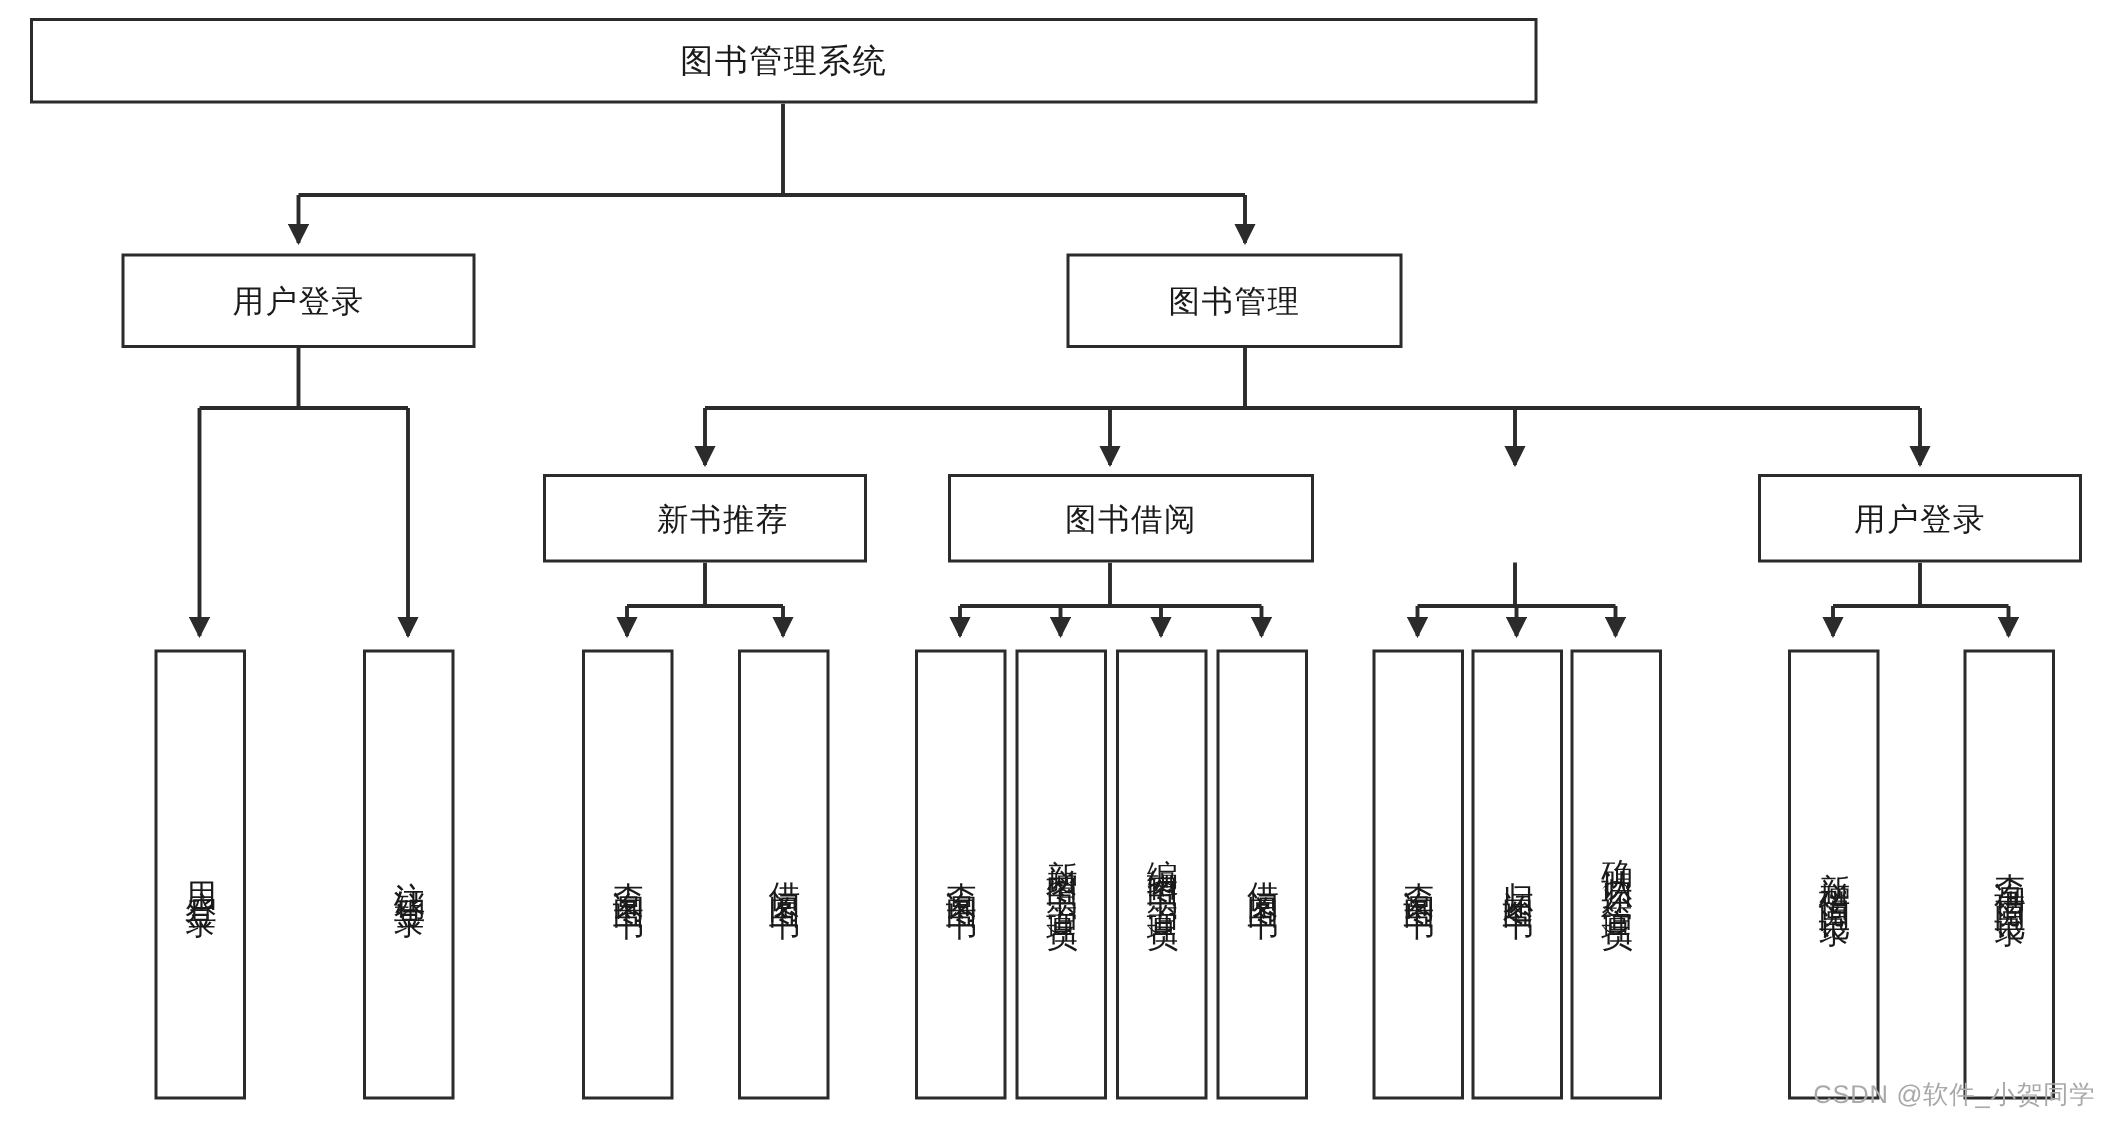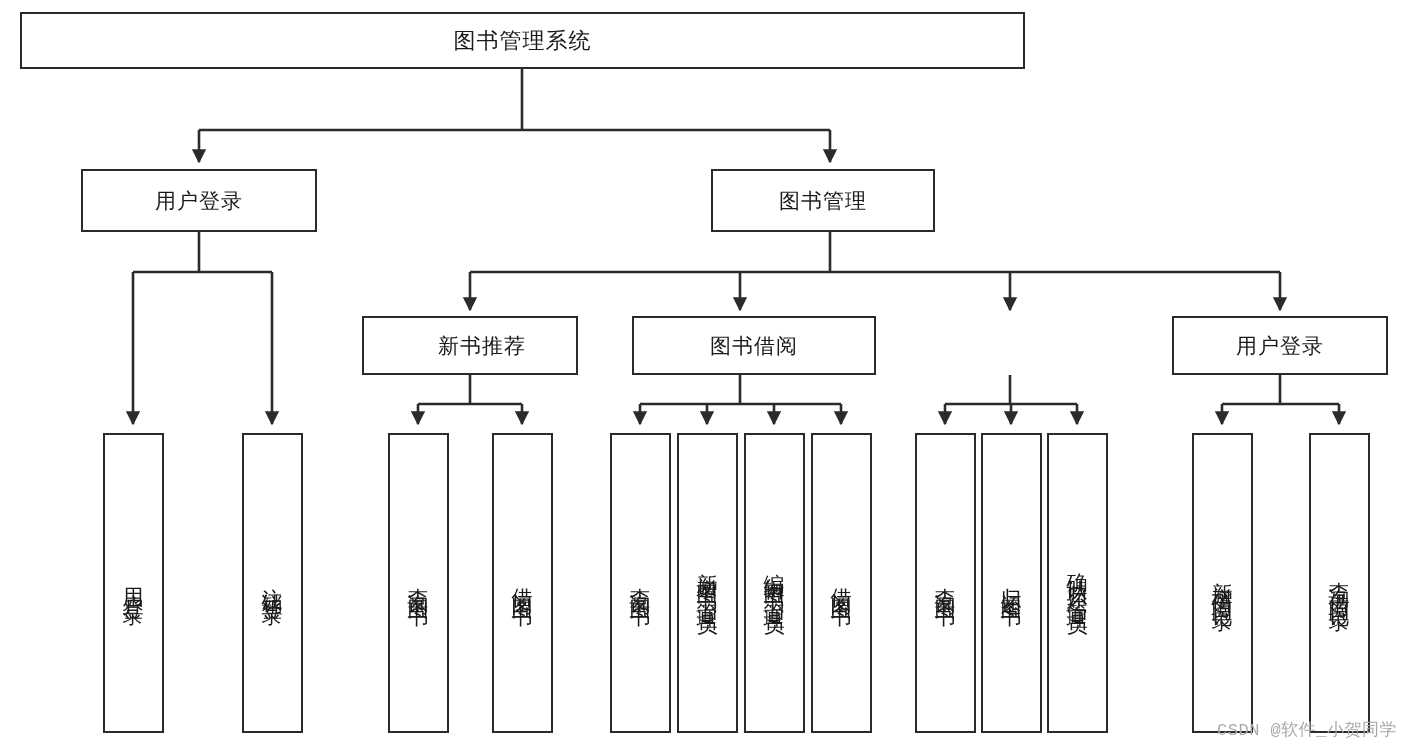--- a/index.html
+++ b/index.html
@@ -53,21 +53,20 @@
   }
   #watermark {
     position: absolute;
     right: 8px;
     bottom: 6px;
     font-size: 17px;
     color: #a9a9a9;
     letter-spacing: 0.5px;
     white-space: nowrap;
     pointer-events: none;
-    font-family: Liberation Mono, monospace;
   }
 </style>
 </head>
 <body>
 
 <div id="canvas">
 
   <svg id="edges" viewBox="0 0 1405 747" xmlns="http://www.w3.org/2000/svg">
     <defs>
       <marker id="arrow" viewBox="0 0 10 10" refX="9" refY="5" markerWidth="5.5" markerHeight="5.5" orient="auto-start-reverse">

